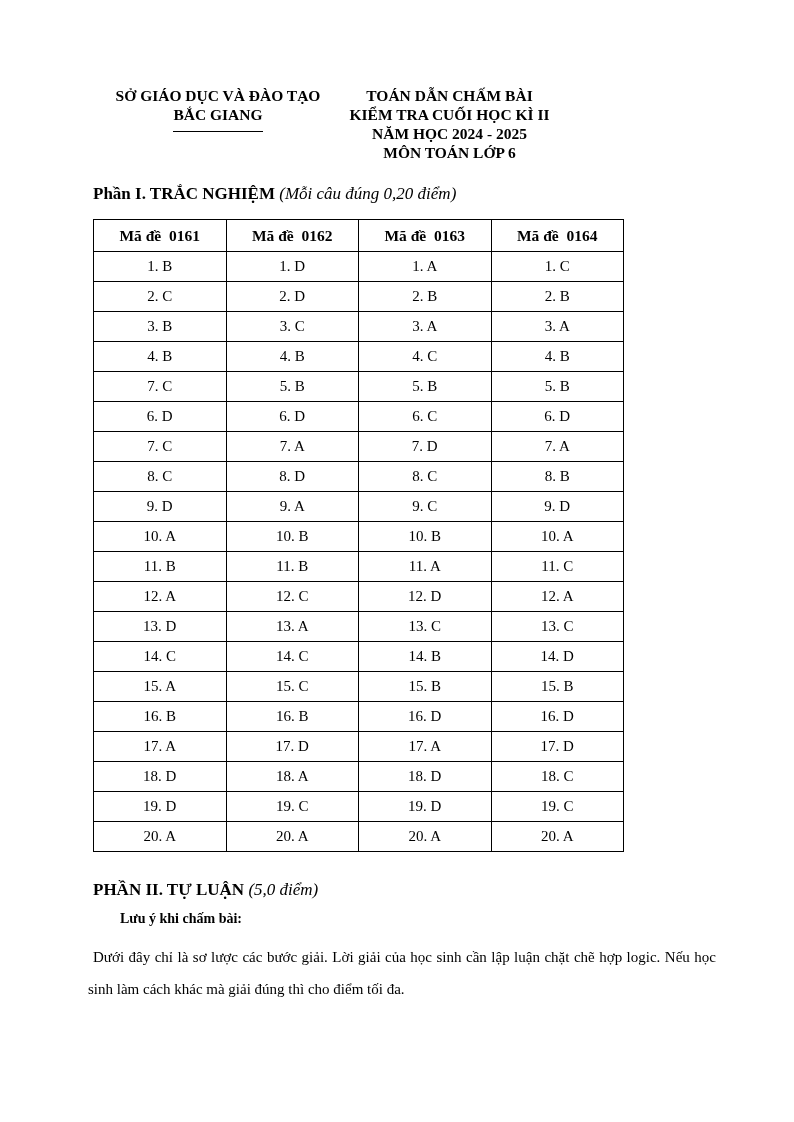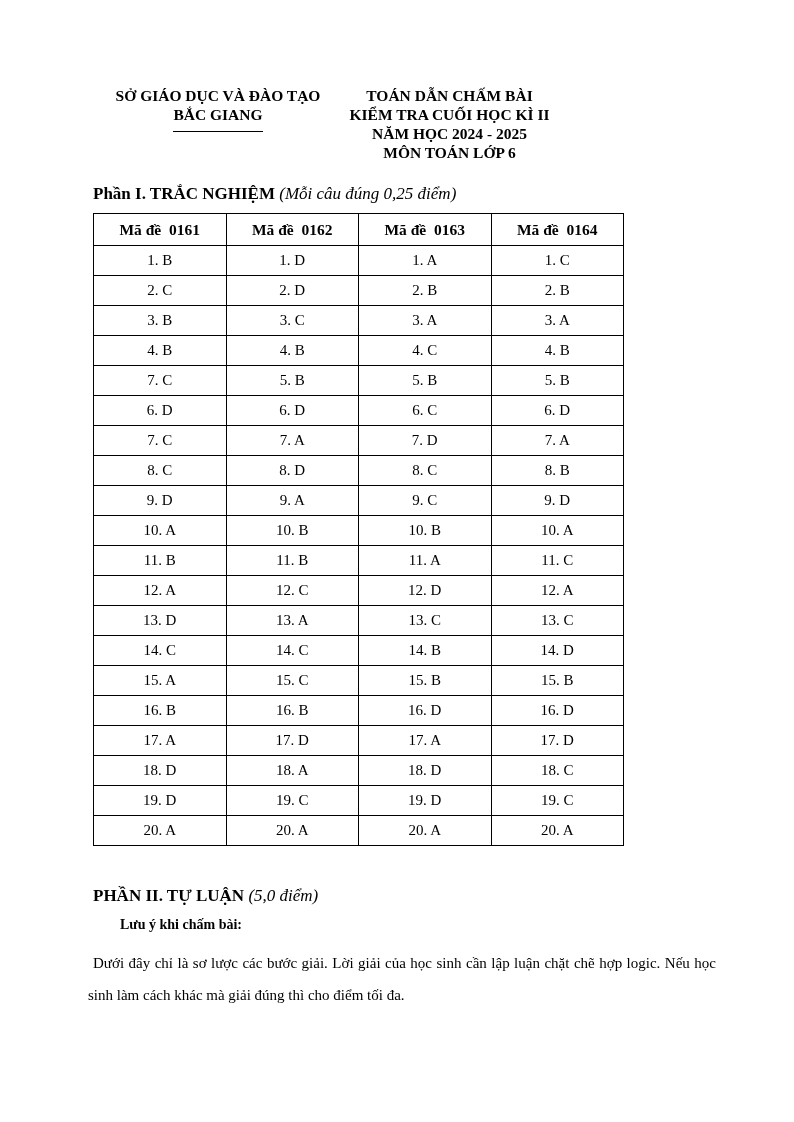--- a/index.html
+++ b/index.html
@@ -19,36 +19,36 @@
   .header-rule { width: 90px; border-top: 1.6px solid #000; margin: 7px auto 0 auto; }
 
   
   .part1-heading { margin-top: 22px; font-size: 17px; }
   .part1-heading .bold { font-weight: bold; }
   .part1-heading .italic { font-style: italic; }
 
   
   table.answer-table {
     border-collapse: collapse;
-    margin-top: 9px;
+    margin-top: 15px;
     width: 531px;
     table-layout: fixed;
   }
   table.answer-table th, table.answer-table td {
     border: 1px solid #000;
     text-align: center;
     vertical-align: middle;
     font-size: 15px;
     padding: 0;
   }
   table.answer-table th { font-weight: bold; height: 31px; font-size: 15.5px; white-space: pre; }
   table.answer-table td { height: 29px; }
 
   
-  .part2-heading { margin-top: 40px; font-size: 17px; }
+  .part2-heading { margin-top: 28px; font-size: 17px; }
   .part2-heading .bold { font-weight: bold; }
   .part2-heading .italic { font-style: italic; font-weight: normal; }
   .note-heading { margin-top: 11px; margin-left: 27px; font-weight: bold; font-size: 14px; }
   .note-body {
     margin-top: 14px;
     margin-left: -5px;
     width: 628px;
     font-size: 15px;
     line-height: 32px;
     text-align: justify;
@@ -68,21 +68,21 @@
     </div>
     <div class="header-right">
       <div>TOÁN DẪN CHẤM BÀI KIỂM TRA CUỐI HỌC KÌ II</div>
       <div>NĂM HỌC 2024 - 2025</div>
       <div>MÔN TOÁN LỚP 6</div>
     </div>
   </div>
 
   <div class="part1-heading">
     <span class="bold">Phần I. TRẮC NGHIỆM</span>
-    <span class="italic">(Mỗi câu đúng 0,25 điểm)</span>
+    <span class="italic">(Mỗi câu đúng 0,20 điểm)</span>
   </div>
 
   <table class="answer-table">
     <thead>
       <tr id="answer-head">
           <th>Mã đề  0161</th>
           <th>Mã đề  0162</th>
           <th>Mã đề  0163</th>
           <th>Mã đề  0164</th>
         </tr>

